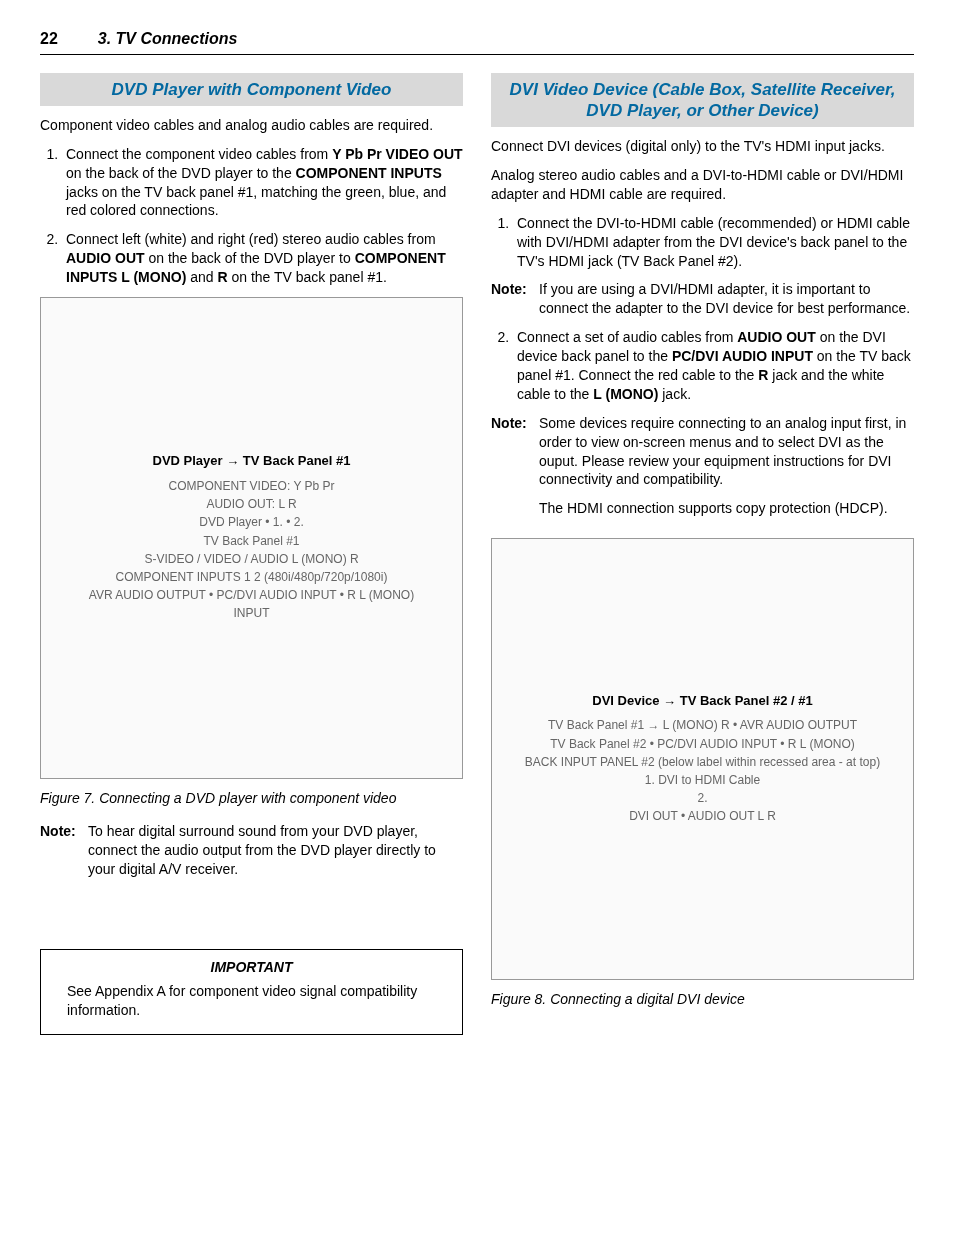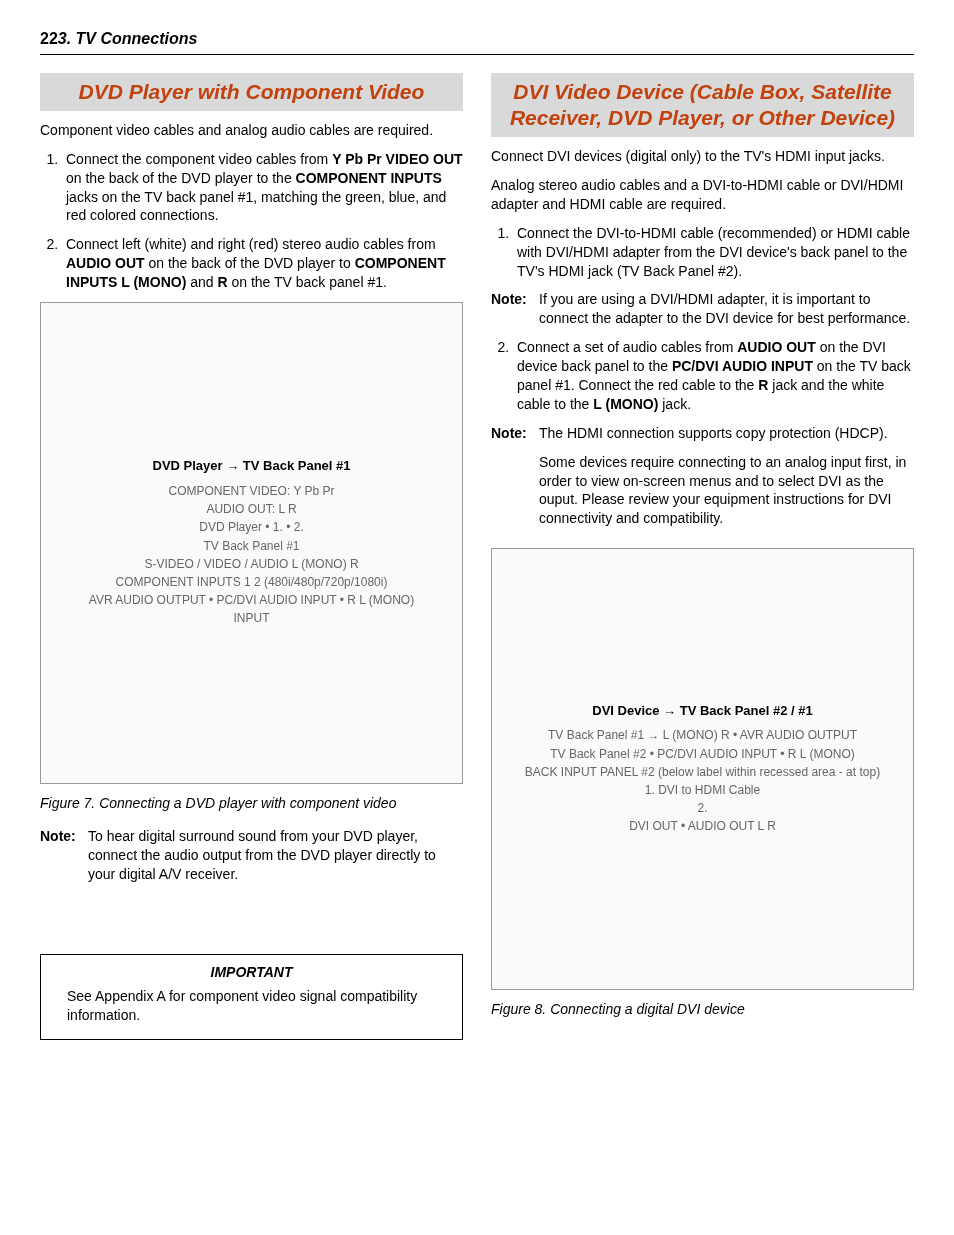--- a/index.html
+++ b/index.html
@@ -7,40 +7,41 @@
     font-size: 14px;
     color: #000;
     margin: 0;
     padding: 28px 40px;
     width: 954px;
     box-sizing: border-box;
     line-height: 1.35;
   }
   .header-row {
     display: flex;
+    gap: 40px;
     font-weight: bold;
     font-style: italic;
     font-size: 16px;
     padding-bottom: 4px;
     border-bottom: 1.5px solid #000;
     margin-bottom: 18px;
   }
   .page-num { font-style: normal; }
   .columns {
     display: flex;
     gap: 28px;
   }
   .col { flex: 1 1 0; }
   .section-title-bar {
     background: #d9d9d9;
     text-align: center;
     font-weight: bold;
     font-style: italic;
-    color: #c2410c;
-    font-size: 21px;
+    color: #0369a1;
+    font-size: 17px;
     padding: 6px 4px;
     margin-bottom: 10px;
     line-height: 1.25;
   }
   p { margin: 0 0 10px 0; }
   ol.steps {
     padding-left: 22px;
     margin: 0 0 10px 0;
   }
   ol.steps li {
@@ -171,22 +172,22 @@
 
     <ol class="steps" start="2">
       <li>
         <span>Connect a set of audio cables from </span><span class="b">AUDIO OUT</span><span> on the DVI device back panel to the </span><span class="b">PC/DVI AUDIO INPUT</span><span> on the TV back panel #1.  Connect the red cable to the </span><span class="b">R</span><span> jack and the white cable to the </span><span class="b">L (MONO)</span><span> jack.</span>
       </li>
     </ol>
 
     <div class="note-row">
       <div class="note-label">Note:</div>
       <div class="note-body">
+        <p>Some devices require connecting to an analog input first, in order to view on-screen menus and to select DVI as the ouput.  Please review your equipment instructions for DVI connectivity and compatibility.</p>
         <p>The HDMI connection supports copy protection (HDCP).</p>
-        <p>Some devices require connecting to an analog input first, in order to view on-screen menus and to select DVI as the ouput.  Please review your equipment instructions for DVI connectivity and compatibility.</p>
       </div>
     </div>
 
     <div class="diagram-placeholder" style="height:360px; display:flex; flex-direction:column; justify-content:center;">
       <div class="dtitle">DVI Device → TV Back Panel #2 / #1</div>
       <ul>
         <li>TV Back Panel #1 → L (MONO) R • AVR AUDIO OUTPUT</li>
         <li>TV Back Panel #2 • PC/DVI AUDIO INPUT • R L (MONO)</li>
         <li>BACK INPUT PANEL #2 (below label within recessed area - at top)</li>
         <li>1. DVI to HDMI Cable</li>

